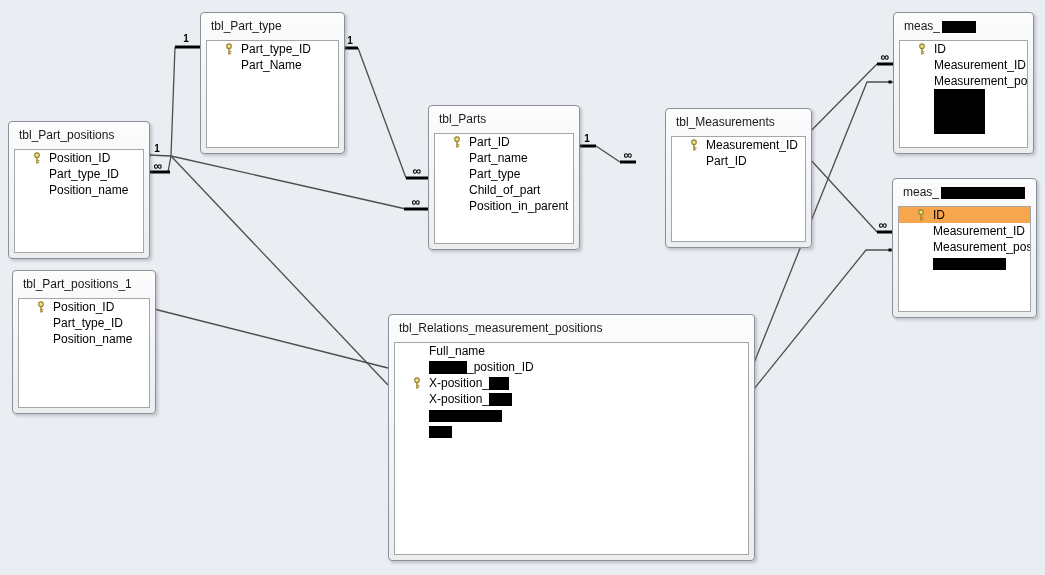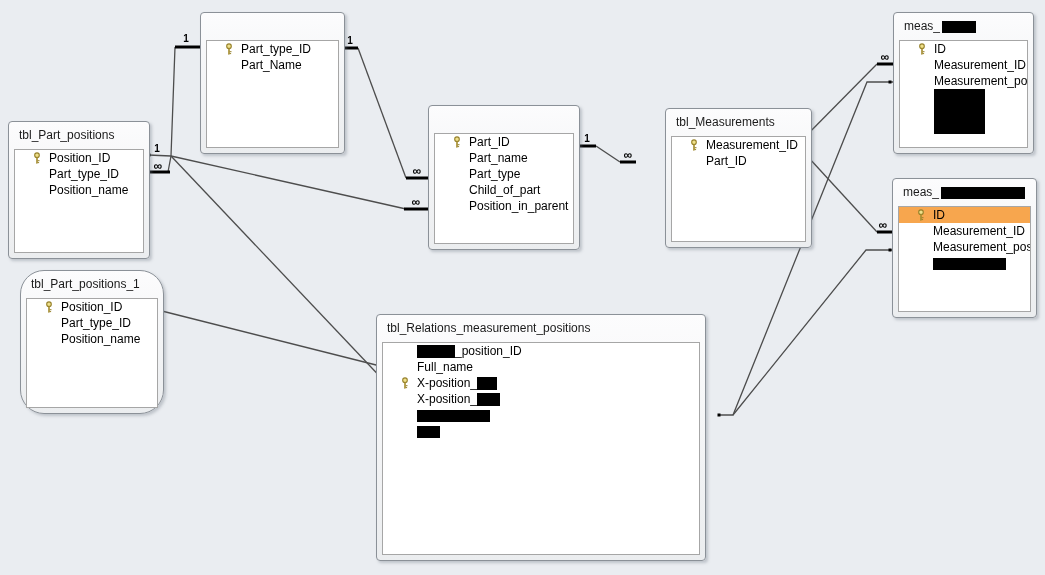--- a/index.html
+++ b/index.html
@@ -89,36 +89,38 @@
         </div>
         <div class="frow">
           <span class="fcontent"><span class="fname">Part_type_ID</span></span>
         </div>
         <div class="frow">
           <span class="fcontent"><span class="fname">Position_name</span></span>
         </div>
       </div>
     </div>
     <div class="db-table" style="left: 200px; top: 12px; width: 143px; height: 140px;">
+      <div class="tbl-title"><span>tbl_Part_type</span></div>
       <div class="fields">
         <div class="frow">
           <svg class="key-icon" viewBox="0 0 12 12">
             <circle cx="6" cy="3.2" r="2.3" fill="#efe08a" stroke="#96802a" stroke-width="1.1"></circle>
             <rect x="5.35" y="5.2" width="1.3" height="6" fill="#bfa43a" stroke="#96802a" stroke-width="0.5"></rect>
             <rect x="6.6" y="8.2" width="1.9" height="1" fill="#96802a"></rect>
             <rect x="6.6" y="10.1" width="1.5" height="1" fill="#96802a"></rect>
           </svg>
           <span class="fcontent"><span class="fname">Part_type_ID</span></span>
         </div>
         <div class="frow">
           <span class="fcontent"><span class="fname">Part_Name</span></span>
         </div>
       </div>
     </div>
     <div class="db-table" style="left: 428px; top: 105px; width: 150px; height: 143px;">
+      <div class="tbl-title"><span>tbl_Parts</span></div>
       <div class="fields">
         <div class="frow">
           <svg class="key-icon" viewBox="0 0 12 12">
             <circle cx="6" cy="3.2" r="2.3" fill="#efe08a" stroke="#96802a" stroke-width="1.1"></circle>
             <rect x="5.35" y="5.2" width="1.3" height="6" fill="#bfa43a" stroke="#96802a" stroke-width="0.5"></rect>
             <rect x="6.6" y="8.2" width="1.9" height="1" fill="#96802a"></rect>
             <rect x="6.6" y="10.1" width="1.5" height="1" fill="#96802a"></rect>
           </svg>
           <span class="fcontent"><span class="fname">Part_ID</span></span>
         </div>
@@ -192,48 +194,48 @@
           <span class="fcontent"><span class="fname">Measurement_ID</span></span>
         </div>
         <div class="frow">
           <span class="fcontent"><span class="fname">Measurement_posi</span></span>
         </div>
         <div class="frow">
           <span class="fcontent"><span class="redact bar-only" style="width: 73px;"></span></span>
         </div>
       </div>
     </div>
-    <div class="db-table" style="left: 20px; top: 270px; width: 142px; height: 142px; border-radius: 24px;">
+    <div class="db-table" style="left: 12px; top: 270px; width: 142px; height: 142px;">
       <div class="tbl-title"><span>tbl_Part_positions_1</span></div>
       <div class="fields">
         <div class="frow">
           <svg class="key-icon" viewBox="0 0 12 12">
             <circle cx="6" cy="3.2" r="2.3" fill="#efe08a" stroke="#96802a" stroke-width="1.1"></circle>
             <rect x="5.35" y="5.2" width="1.3" height="6" fill="#bfa43a" stroke="#96802a" stroke-width="0.5"></rect>
             <rect x="6.6" y="8.2" width="1.9" height="1" fill="#96802a"></rect>
             <rect x="6.6" y="10.1" width="1.5" height="1" fill="#96802a"></rect>
           </svg>
           <span class="fcontent"><span class="fname">Position_ID</span></span>
         </div>
         <div class="frow">
           <span class="fcontent"><span class="fname">Part_type_ID</span></span>
         </div>
         <div class="frow">
           <span class="fcontent"><span class="fname">Position_name</span></span>
         </div>
       </div>
     </div>
-    <div class="db-table" style="left: 376px; top: 314px; width: 328px; height: 245px;">
+    <div class="db-table" style="left: 388px; top: 314px; width: 328px; height: 245px; padding-left: 37px;">
       <div class="tbl-title"><span>tbl_Relations_measurement_positions</span></div>
       <div class="fields">
         <div class="frow">
+          <span class="fcontent"><span class="fname">Full_name</span></span>
+        </div>
+        <div class="frow">
           <span class="fcontent"><span class="redact" style="width: 38px;"></span><span class="fname">_position_ID</span></span>
-        </div>
-        <div class="frow">
-          <span class="fcontent"><span class="fname">Full_name</span></span>
         </div>
         <div class="frow">
           <svg class="key-icon" viewBox="0 0 12 12">
             <circle cx="6" cy="3.2" r="2.3" fill="#efe08a" stroke="#96802a" stroke-width="1.1"></circle>
             <rect x="5.35" y="5.2" width="1.3" height="6" fill="#bfa43a" stroke="#96802a" stroke-width="0.5"></rect>
             <rect x="6.6" y="8.2" width="1.9" height="1" fill="#96802a"></rect>
             <rect x="6.6" y="10.1" width="1.5" height="1" fill="#96802a"></rect>
           </svg>
           <span class="fcontent"><span class="fname">X-position_</span><span class="redact" style="width: 20px;"></span></span>
         </div>

